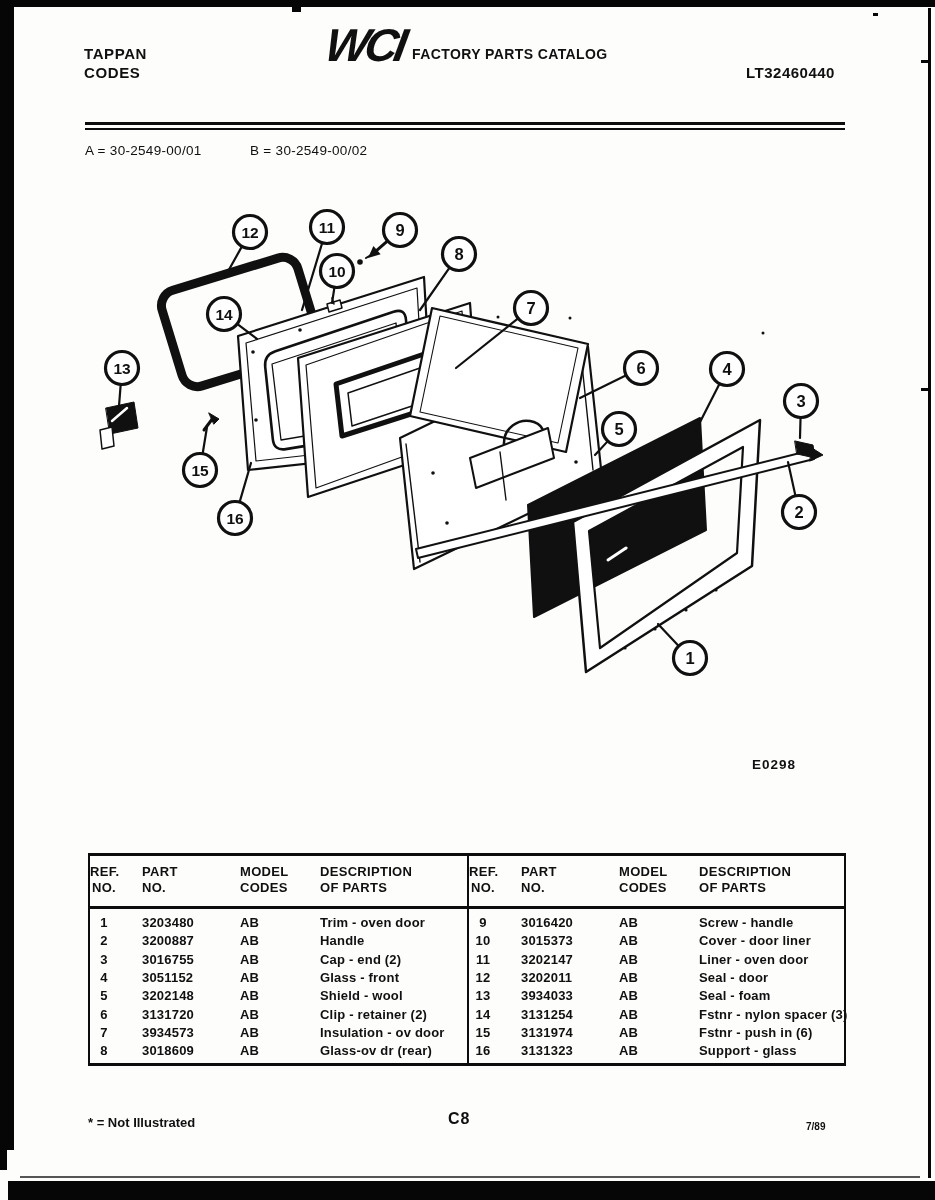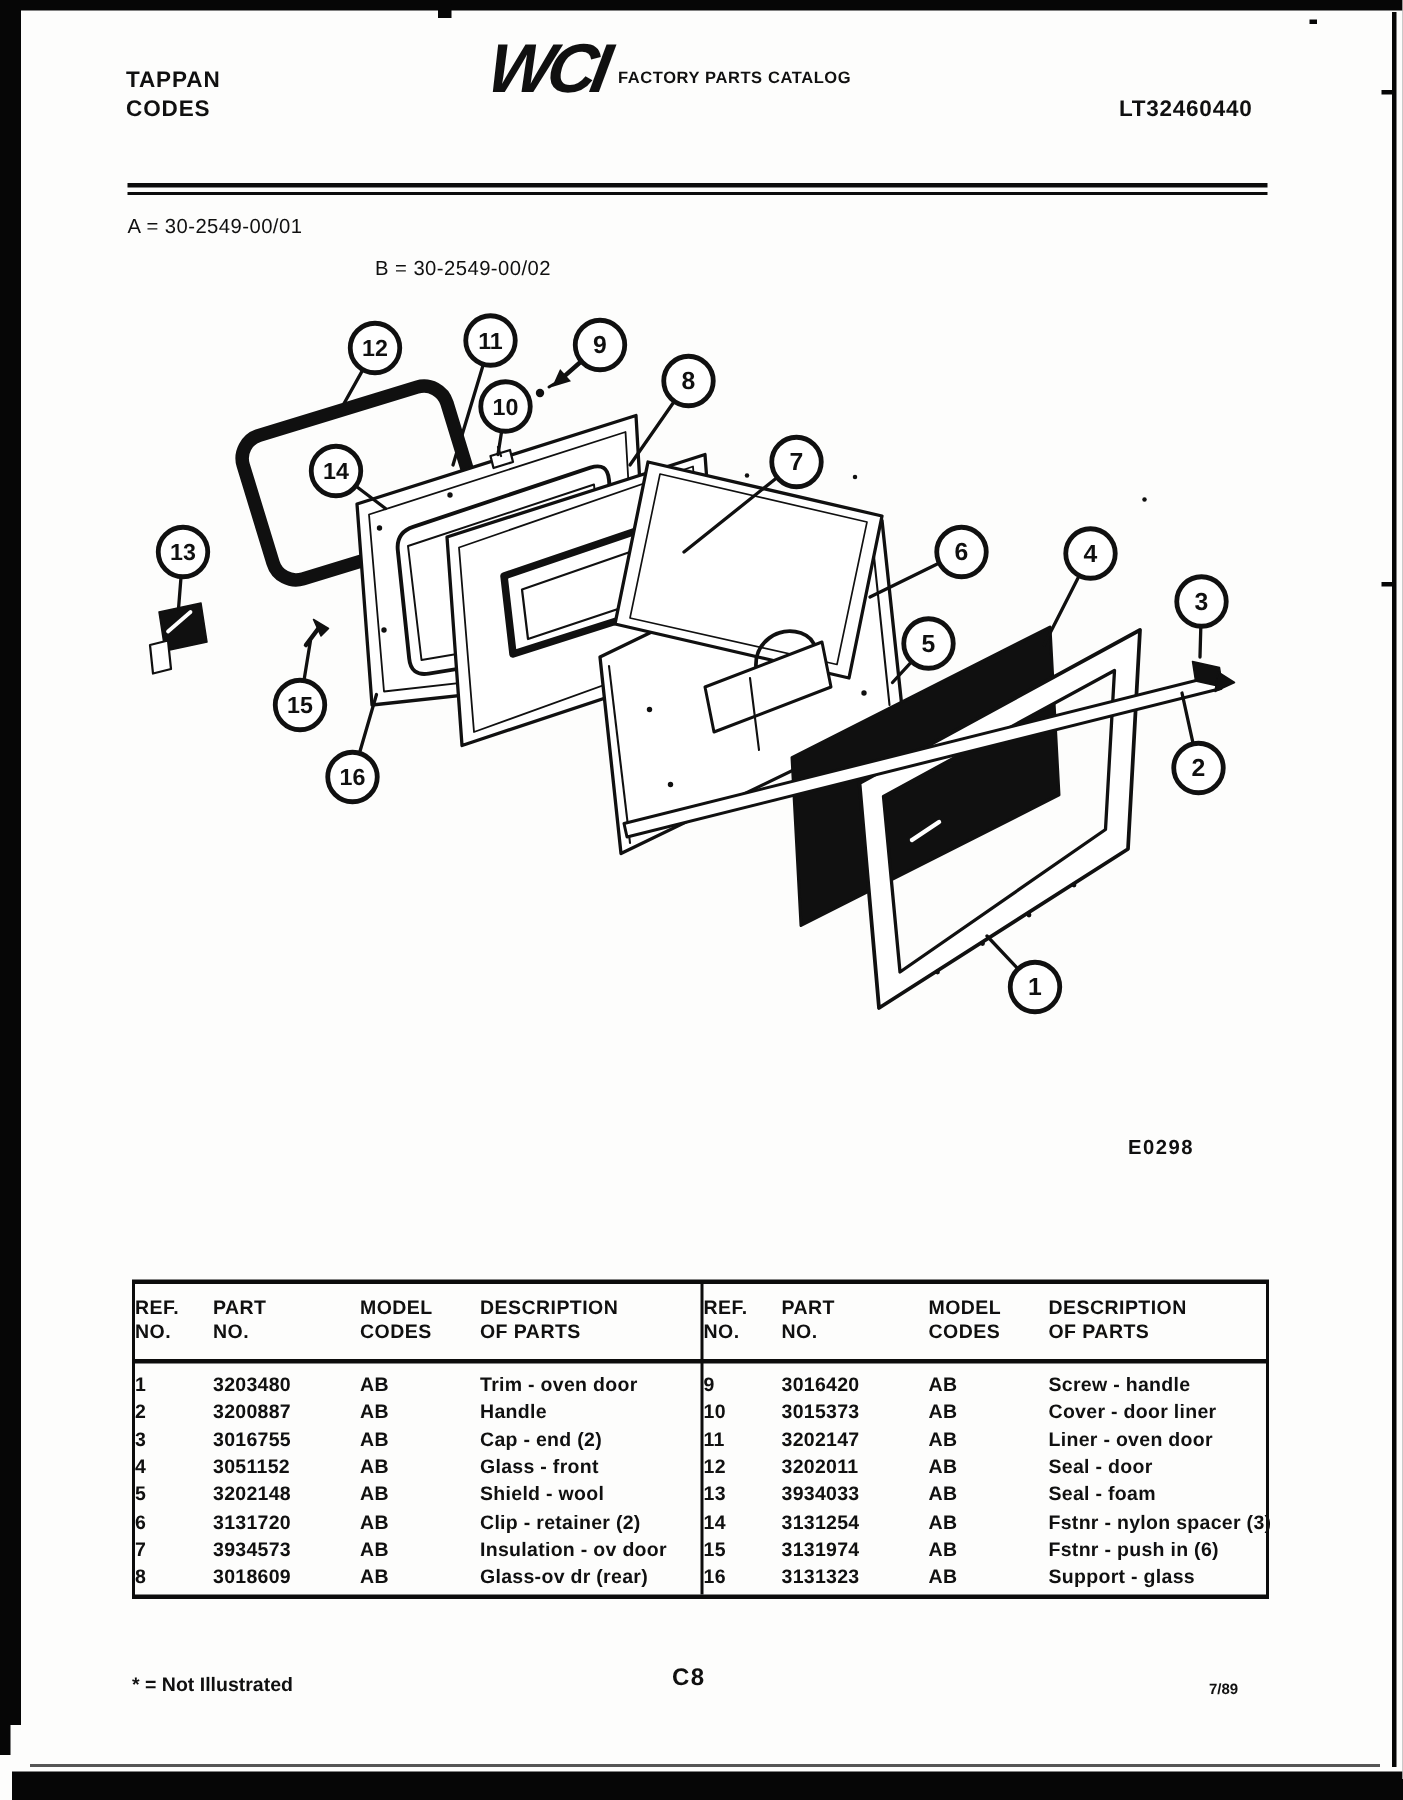--- a/index.html
+++ b/index.html
@@ -6,43 +6,43 @@
   .page{
     position:relative;width:935px;height:1200px;margin:0 auto;
     background:#fdfdfc;overflow:hidden;
     font-family:"Liberation Sans","DejaVu Sans",sans-serif;color:#101010;padding-left:44px;
   }
   .abs{position:absolute;}
   
   .brand{left:84px;top:44px;font-size:15px;font-weight:bold;line-height:19px;letter-spacing:.6px;}
   .wci-logo{left:326px;top:22px;font-size:46px;font-weight:bold;font-style:italic;
     letter-spacing:-4px;transform:skewX(-10deg);line-height:46px;}
-  .catalog-title{left:412px;top:46px;font-size:11px;font-weight:bold;letter-spacing:.4px;text-align:center;}
+  .catalog-title{left:412px;top:46px;font-size:14px;font-weight:bold;letter-spacing:.4px;text-align:center;}
   .pub-number{left:746px;top:64px;font-size:15px;font-weight:bold;letter-spacing:.5px;}
   .rule-a{left:85px;top:122px;width:760px;height:3px;background:#0c0c0c;}
   .rule-b{left:85px;top:128px;width:760px;height:2px;background:#0c0c0c;}
   .model-line{top:143px;font-size:13.5px;font-weight:normal;letter-spacing:.3px;}
-  .model-a{left:85px;} .model-b{left:250px;margin-top:28px;}
+  .model-a{left:85px;} .model-b{left:250px;}
   .figure-code{left:752px;top:757px;font-size:13.5px;font-weight:bold;letter-spacing:1px;}
   
   svg.diagram{left:0;top:0;width:935px;height:1200px;}
   
   .parts-table{
     left:88px;top:853px;width:758px;height:213px;box-sizing:border-box;
     border-top:3px solid #0c0c0c;border-bottom:3.5px solid #0c0c0c;
     border-left:2.5px solid #0c0c0c;border-right:2.5px solid #0c0c0c;
   }
   .header-rule{left:0;top:50px;width:100%;height:3px;background:#0c0c0c;}
   .tbl-half{top:0;width:377px;height:100%;}
   .tbl-left{left:0;}
   .tbl-right{left:377px;border-left:2.5px solid #0c0c0c;width:376px;}
   .hcell{position:absolute;font-size:13px;font-weight:bold;line-height:16px;letter-spacing:.3px;white-space:nowrap;}
   .trow{position:absolute;left:0;width:100%;height:18px;}
   .tcell{position:absolute;font-size:13px;font-weight:bold;white-space:nowrap;letter-spacing:.2px;}
-  .c-ref{left:0;width:28px;text-align:left;}
+  .c-ref{left:0;width:28px;text-align:center;}
   .c-part{left:52px;} .c-codes{left:150px;} .c-desc{left:230px;}
   
   .footer-note{left:88px;top:1115px;font-size:13px;font-weight:bold;}
   .page-code{left:448px;top:1110px;font-size:16px;font-weight:bold;letter-spacing:1px;}
   .date-code{left:806px;top:1121px;font-size:10px;font-weight:bold;}
   
   .art{background:#060606;}
 </style>
 </head>
 <body>

